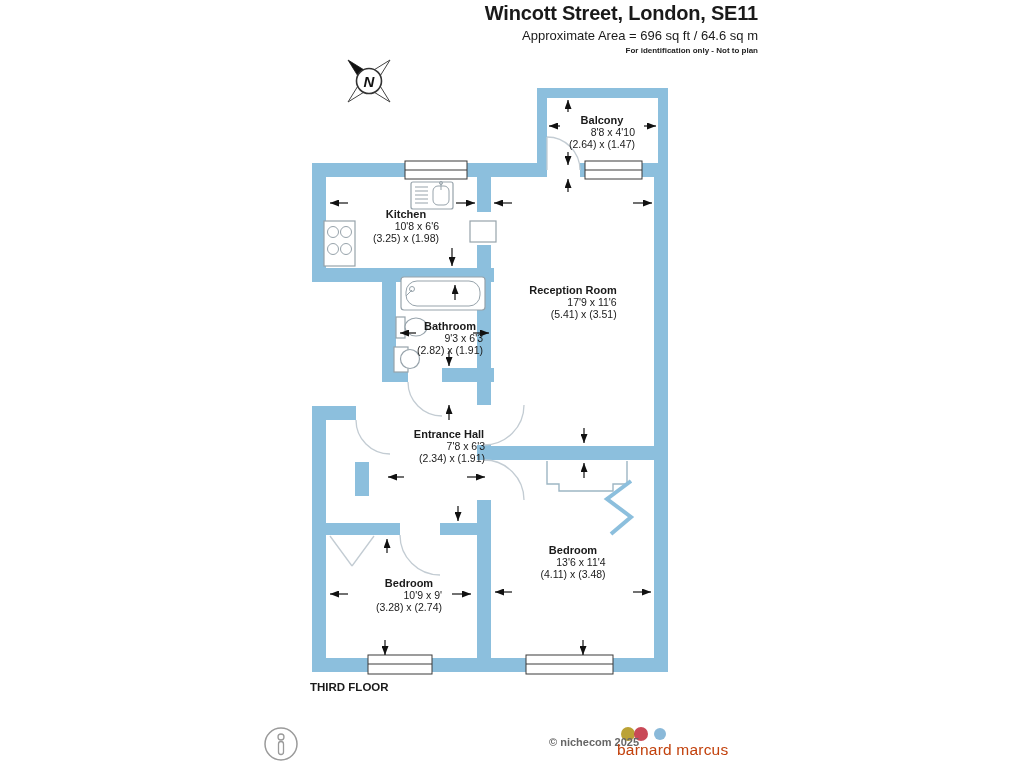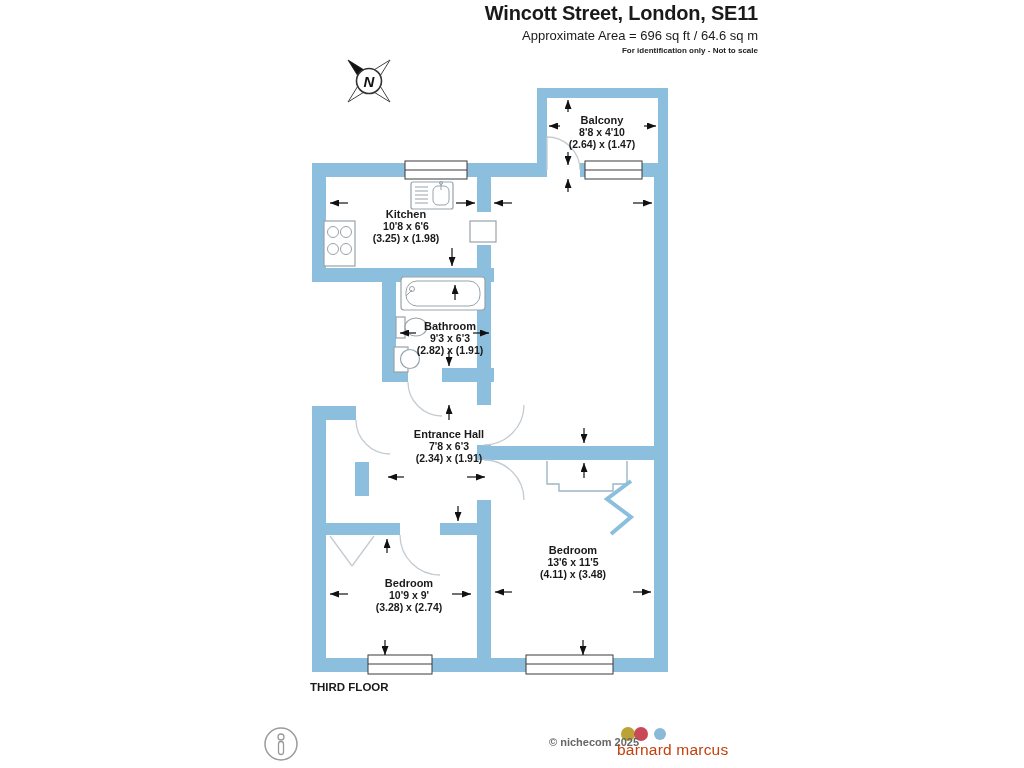--- a/index.html
+++ b/index.html
@@ -5,21 +5,21 @@
   html,body{margin:0;padding:0;background:#fff;}
   .page{position:relative;width:1024px;height:768px;background:#fff;overflow:hidden;
         font-family:"Liberation Sans",sans-serif;color:#1a1a1a;}
   .header{position:absolute;top:2px;left:0;width:758px;text-align:right;}
   .title{font-size:20px;font-weight:bold;letter-spacing:-.2px;}
   .area{font-size:13px;margin-top:3px;padding-left:12px;}
   .disclaimer{font-size:8px;font-weight:bold;margin-top:3px;color:#222;}
   svg.plan{position:absolute;left:0;top:0;}
   .room-label{position:absolute;transform:translateX(-50%);text-align:center;
       font-size:11px;font-weight:bold;line-height:12px;white-space:nowrap;}
-  .room-label .dims{font-weight:bold;font-size:10.5px;line-height:12px;}
+  .room-label .dims{font-weight:normal;font-size:10.5px;line-height:12px;text-align:right;}
   .room-label.wrap{white-space:normal;width:72px;}
   .floor-label{position:absolute;left:310px;top:681px;font-size:11.5px;font-weight:bold;}
   .footer-text{position:absolute;left:306px;top:727px;font-size:7.6px;line-height:9.4px;color:#4a4a4a;}
   .copyright{position:absolute;left:549px;top:736px;font-size:11px;color:#666;font-weight:bold;}
   .brand-name{position:absolute;left:617px;top:741px;font-size:15.5px;color:#c2410c;letter-spacing:.2px;}
   .wall{fill:var(--wall);}
   .win{fill:#fff;stroke:#3a3a3a;stroke-width:1;}
   .winline{stroke:#3a3a3a;stroke-width:1;}
   .door{fill:none;stroke:var(--door);stroke-width:1.3;}
   .fix{fill:#fff;stroke:var(--fixture);stroke-width:1.2;}
@@ -28,21 +28,21 @@
   .thin{fill:none;stroke:var(--line);stroke-width:1.4;}
 </style>
 </head>
 <body>
 
 <div class="page">
 
   <div class="header">
     <div class="title">Wincott Street, London, SE11</div>
     <div class="area">Approximate Area = 696 sq ft / 64.6 sq m</div>
-    <div class="disclaimer">For identification only - Not to scale</div>
+    <div class="disclaimer">For identification only - Not to plan</div>
   </div>
 
   <svg class="plan" width="1024" height="768" viewBox="0 0 1024 768">
     <defs>
       <marker id="ah" viewBox="0 0 9 7" refX="9" refY="3.5" markerWidth="9" markerHeight="7" orient="auto" markerUnits="userSpaceOnUse">
         <path d="M0,0 L9,3.5 L0,7 Z" fill="#111"></path>
       </marker>
     </defs>
 
     <g>
@@ -191,36 +191,41 @@
     <div class="dims">8'8 x 4'10</div>
     <div class="dims">(2.64) x (1.47)</div>
   </div>
 
   <div class="room-label" style="left:406px;top:208px;">
     <div>Kitchen</div>
     <div class="dims">10'8 x 6'6</div>
     <div class="dims">(3.25) x (1.98)</div>
   </div>
 
+  <div class="room-label" style="left:573px;top:284px;">
+    <div>Reception Room</div>
+    <div class="dims">17'9 x 11'6</div>
+    <div class="dims">(5.41) x (3.51)</div>
+  </div>
 
   <div class="room-label" style="left:450px;top:320px;">
     <div>Bathroom</div>
     <div class="dims">9'3 x 6'3</div>
     <div class="dims">(2.82) x (1.91)</div>
   </div>
 
   <div class="room-label wrap" style="left:449px;top:428px;">
     <div>Entrance Hall</div>
     <div class="dims">7'8 x 6'3</div>
     <div class="dims">(2.34) x (1.91)</div>
   </div>
 
   <div class="room-label" style="left:573px;top:544px;">
     <div>Bedroom</div>
-    <div class="dims">13'6 x 11'5</div>
+    <div class="dims">13'6 x 11'4</div>
     <div class="dims">(4.11) x (3.48)</div>
   </div>
 
   <div class="room-label" style="left:409px;top:577px;">
     <div>Bedroom</div>
     <div class="dims">10'9 x 9'</div>
     <div class="dims">(3.28) x (2.74)</div>
   </div>
 
   <div class="floor-label">THIRD FLOOR</div>

